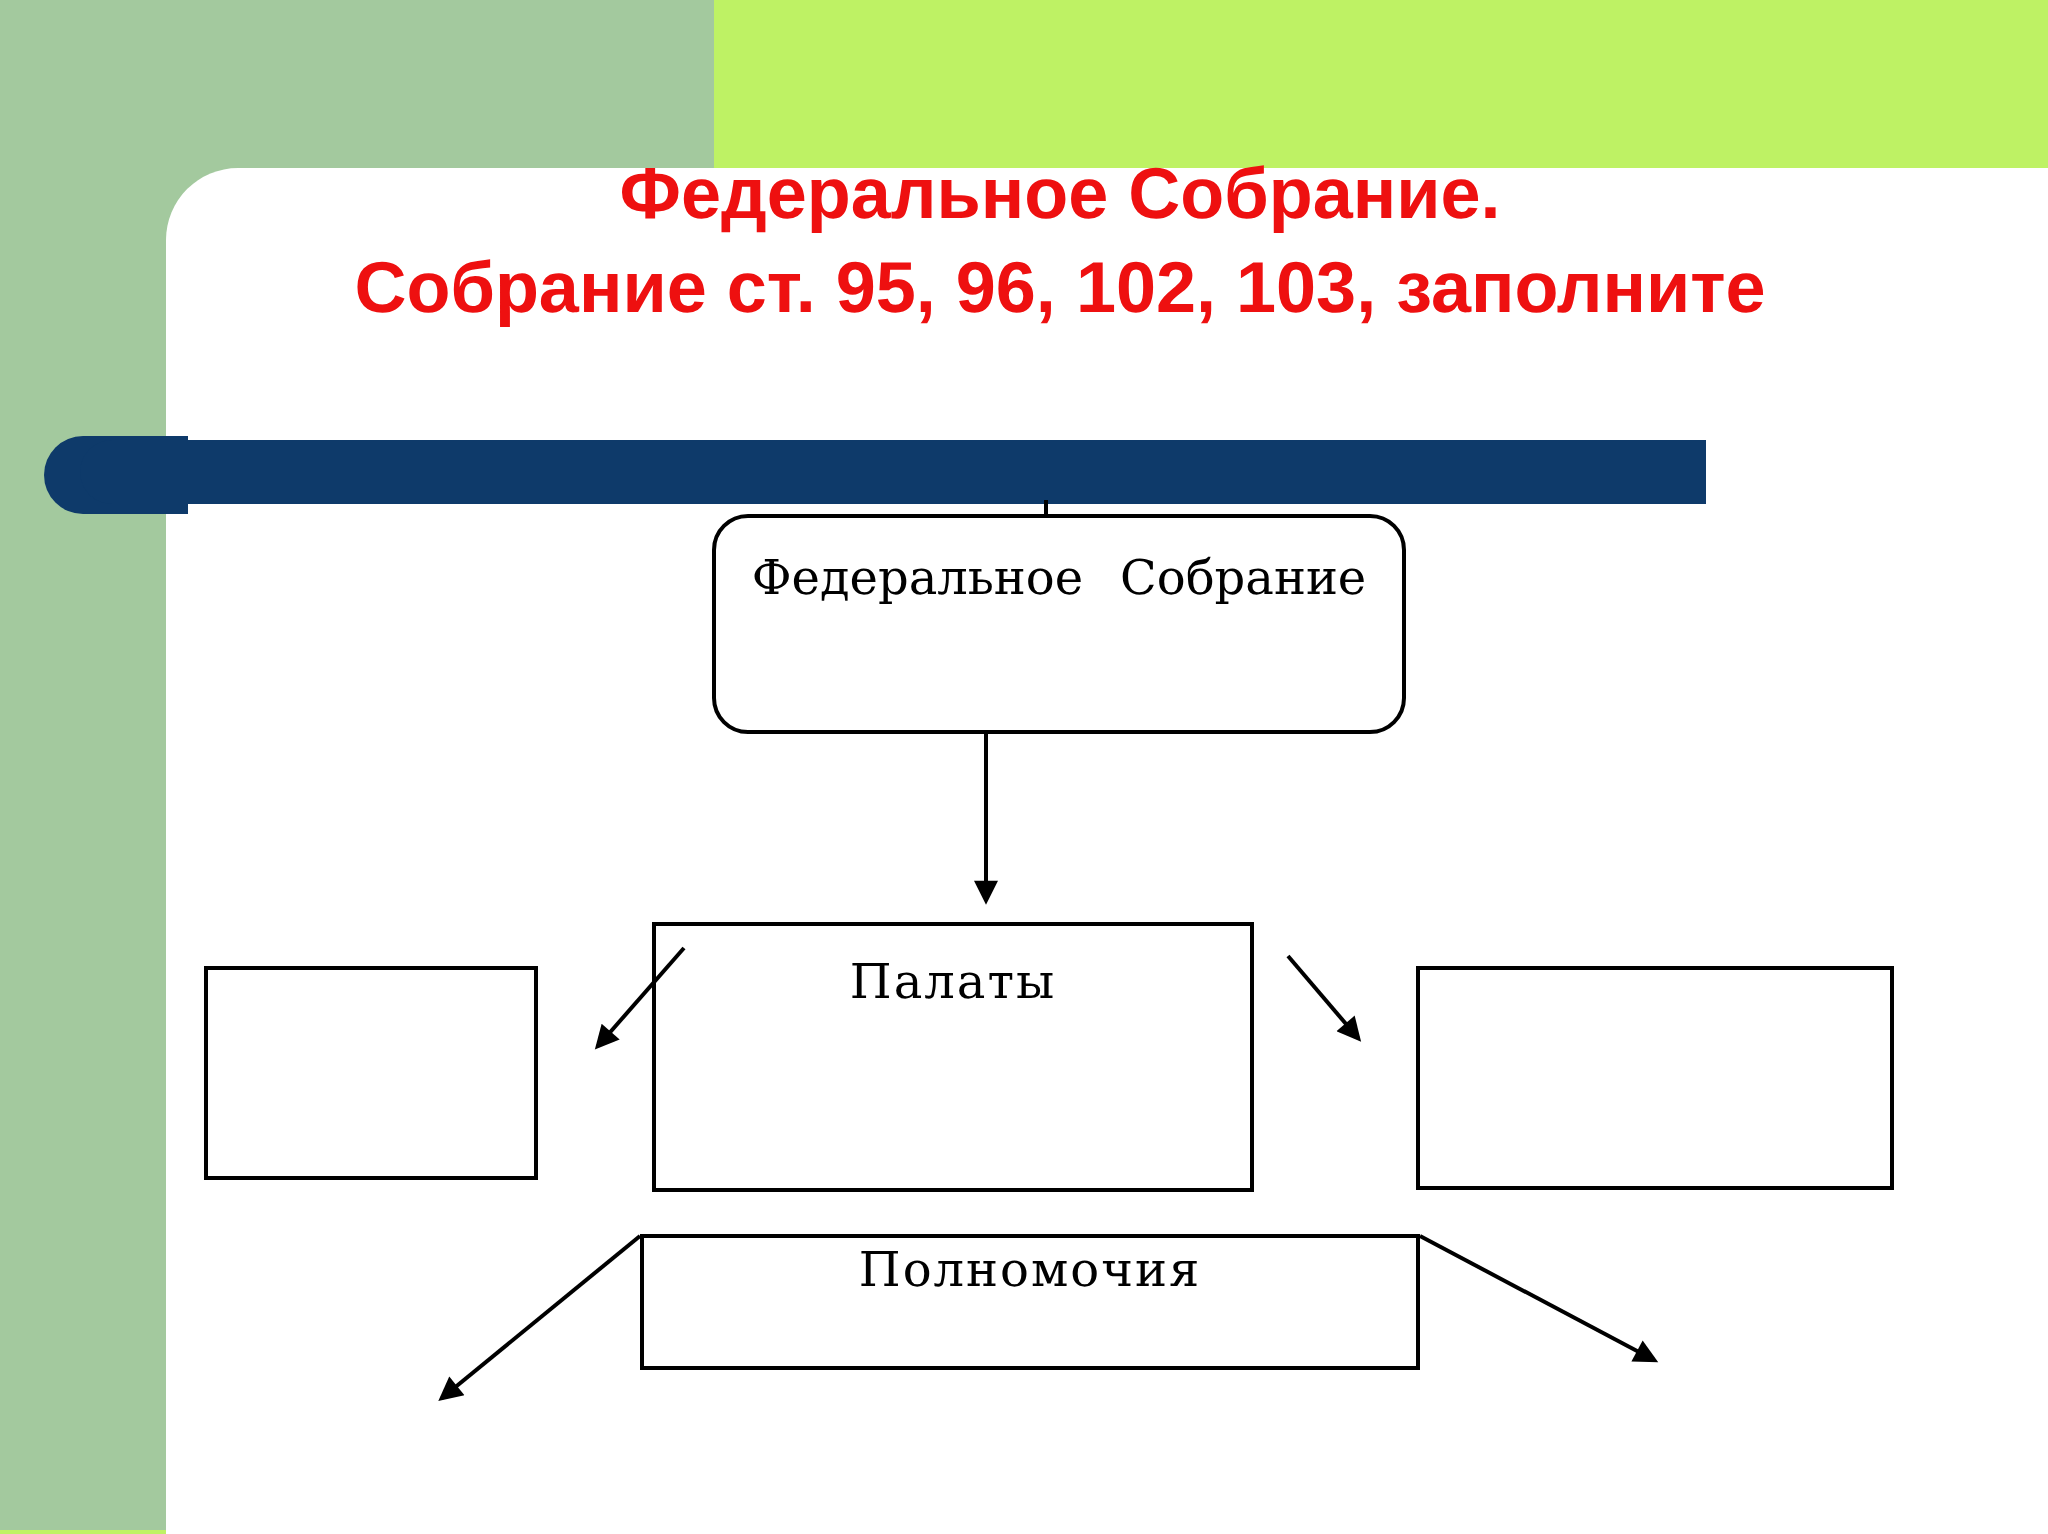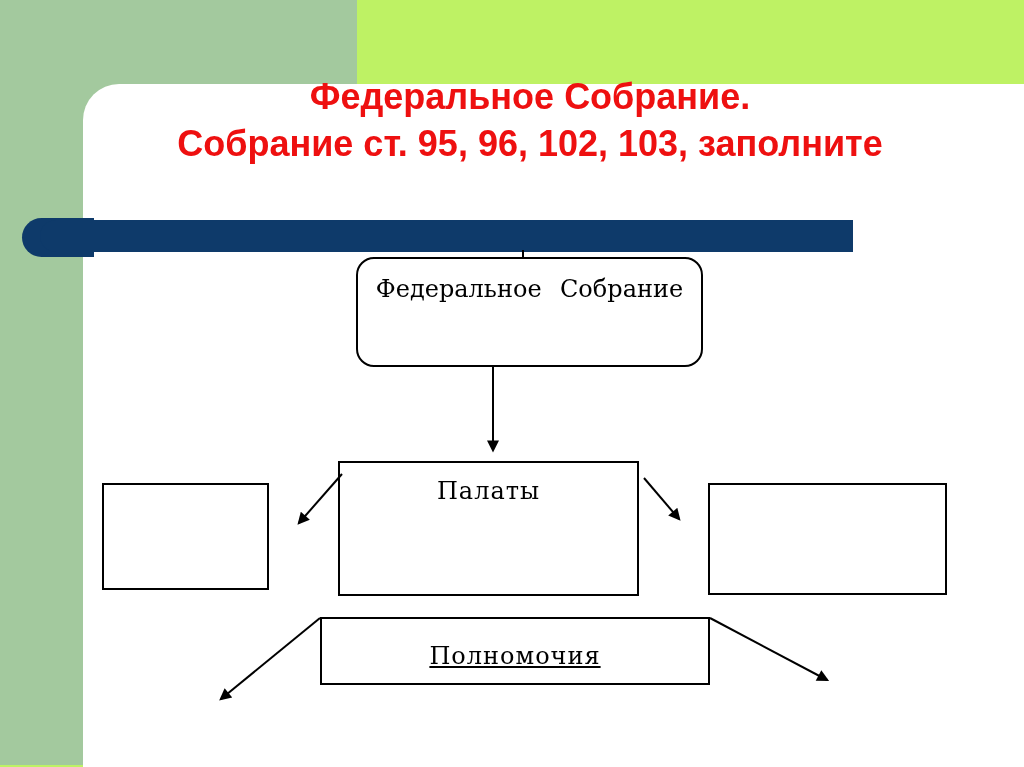--- a/index.html
+++ b/index.html
@@ -42,24 +42,24 @@
   
   .dbox{
     position:absolute;background:#ffffff;
     border:2px solid var(--line-black,#000);
     box-sizing:border-box;
     font-family:"DejaVu Serif","Liberation Serif",serif;
     font-size:24px;color:#000;text-align:center;
   }
   .fs-box{left:320px;top:257px;width:347px;height:110px;border-radius:18px;padding-top:16px;margin-left:36px;}
   .fs-box .lbl{word-spacing:0.45em;}
-  .chambers-box{left:338px;top:461px;width:301px;height:135px;padding-top:14px;letter-spacing:1px;}
+  .chambers-box{left:326px;top:461px;width:301px;height:135px;padding-top:14px;letter-spacing:1px;}
   .blank-left{left:102px;top:483px;width:167px;height:107px;}
   .blank-right{left:708px;top:483px;width:239px;height:112px;}
-  .powers-box{left:320px;top:617px;width:390px;height:68px;padding-top:23px;letter-spacing:1px;text-decoration:underline;}
+  .powers-box{left:320px;top:617px;width:390px;height:68px;padding-top:2px;letter-spacing:1px;}
   
   .arrows{
     position:absolute;left:0;top:0;width:1024px;height:767px;
     pointer-events:none;
   }
   .arrows line{stroke:var(--line-black,#000);stroke-width:2;}
 </style>
 </head>
 <body>
 

